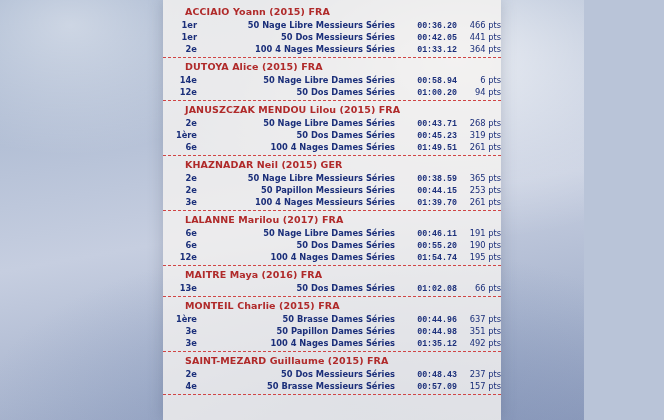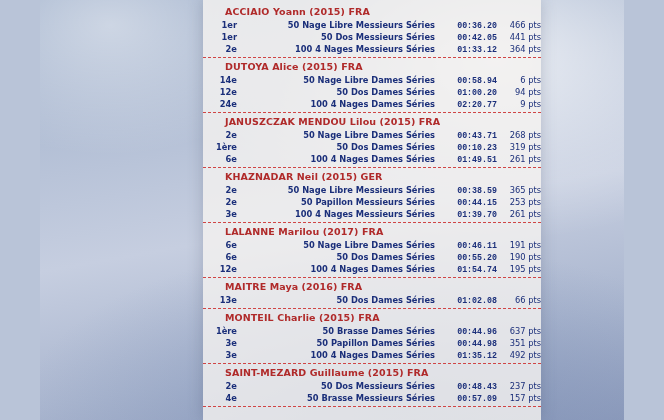--- a/index.html
+++ b/index.html
@@ -16,21 +16,20 @@
   #page {
     position: relative;
     width: 584px;
     height: 420px;
     background:
       radial-gradient(ellipse 420px 260px at 78% 14%, rgba(255,255,255,0.72) 0%, rgba(255,255,255,0.26) 42%, rgba(255,255,255,0) 70%),
       radial-gradient(ellipse 300px 200px at 12% 6%, rgba(255,255,255,0.45) 0%, rgba(255,255,255,0) 65%),
       radial-gradient(ellipse 520px 230px at 60% 96%, rgba(120,140,180,0.55) 0%, rgba(120,140,180,0) 70%),
       linear-gradient(170deg, #9fb0cb 0%, #b4c0d6 28%, #c6cee0 52%, #aab6cf 78%, #8e9cbc 100%);
     overflow: hidden;
-    margin-left: 40px;
   }
   #sheet {
     position: absolute;
     left: 163px;
     top: 0px;
     width: 338px;
     height: 420px;
     background: rgba(245,243,240,0.80);
     box-shadow: 0 0 14px rgba(60,70,95,0.25);
   }
@@ -133,43 +132,37 @@
               <td class="event">50 Nage Libre Dames Séries</td>
               <td class="time">00:58.94</td>
               <td class="points">6 pts</td>
             </tr>
             <tr>
               <td class="rank">12e</td>
               <td class="event">50 Dos Dames Séries</td>
               <td class="time">01:00.20</td>
               <td class="points">94 pts</td>
             </tr>
-            <tr>
-              <td class="rank">24e</td>
-              <td class="event">100 4 Nages Dames Séries</td>
-              <td class="time">02:20.77</td>
-              <td class="points">9 pts</td>
-            </tr>
           </tbody>
         </table>
       </div>
       <div class="block">
         <div class="swimmer">JANUSZCZAK MENDOU Lilou (2015) FRA</div>
         <table class="races">
           <tbody>
             <tr>
               <td class="rank">2e</td>
               <td class="event">50 Nage Libre Dames Séries</td>
               <td class="time">00:43.71</td>
               <td class="points">268 pts</td>
             </tr>
             <tr>
               <td class="rank">1ère</td>
               <td class="event">50 Dos Dames Séries</td>
-              <td class="time">00:10.23</td>
+              <td class="time">00:45.23</td>
               <td class="points">319 pts</td>
             </tr>
             <tr>
               <td class="rank">6e</td>
               <td class="event">100 4 Nages Dames Séries</td>
               <td class="time">01:49.51</td>
               <td class="points">261 pts</td>
             </tr>
           </tbody>
         </table>

